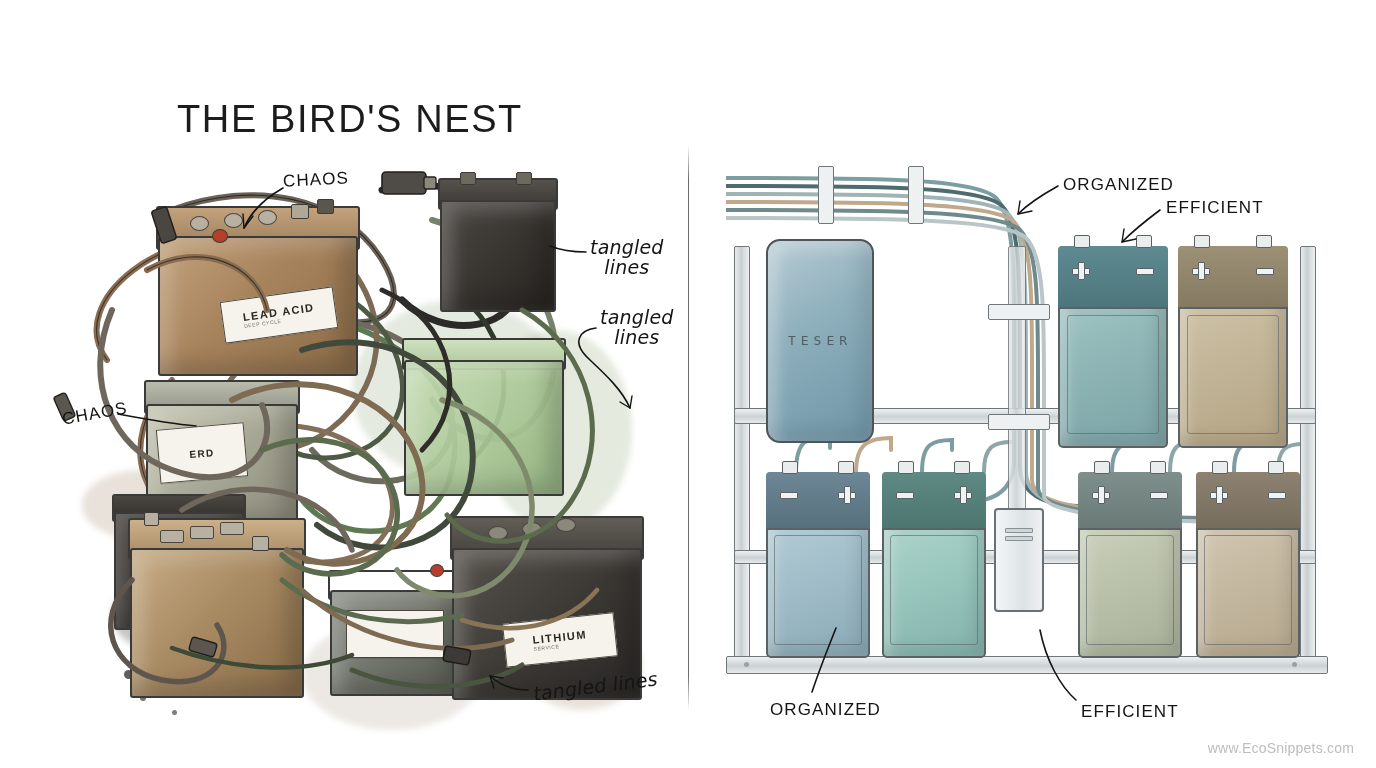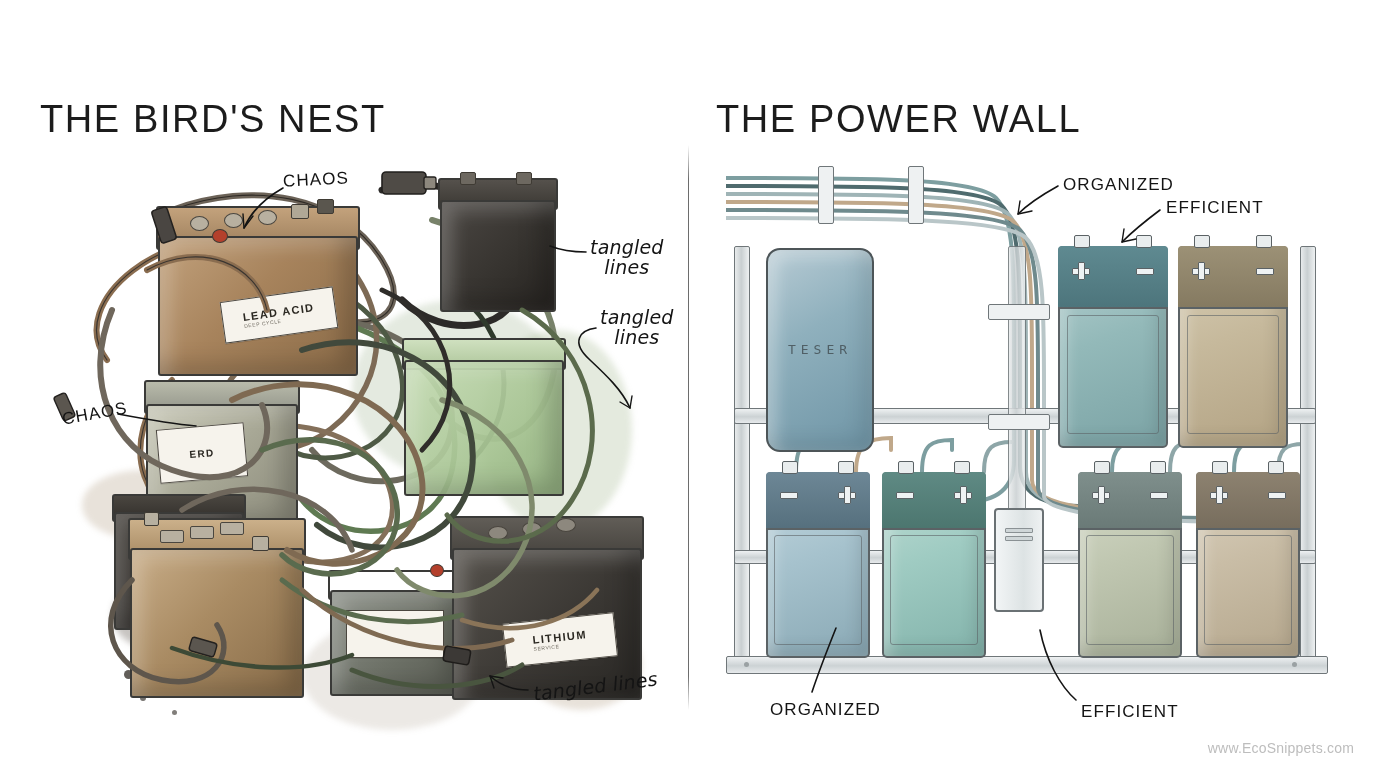--- a/index.html
+++ b/index.html
@@ -12,21 +12,21 @@
 
   
   .title{
     position:absolute;left:0;right:0;top:18px;text-align:center;
     font-family:"Liberation Serif", serif;
     font-size:46px;letter-spacing:.2px;color:#111;line-height:1.1;
   }
 
   
   .panel-heading{
-    position:absolute;
+    position:absolute;text-align:center;
     font-family:"Liberation Sans", sans-serif;
     font-size:38px;font-weight:300;letter-spacing:1.6px;color:#1c1c1c;
   }
   #heading-left{left:40px;width:620px;top:98px;}
   #heading-right{left:716px;width:620px;top:98px;}
 
   
   .divider{
     position:absolute;left:688px;top:145px;width:1px;height:565px;
     background:linear-gradient(to bottom,rgba(60,60,60,0),rgba(60,60,60,.75) 6%,rgba(60,60,60,.75) 94%,rgba(60,60,60,0));
@@ -108,21 +108,20 @@
       background:linear-gradient(to right,#f2f5f6,#dde3e4 60%,#eef1f2);}
   .inverter .vent{position:absolute;left:50%;transform:translateX(-50%);height:3px;width:26px;background:#cfd6d8;border:1px solid #8a9194;border-radius:1px;}
 </style>
 </head>
 <body>
 
 <div id="stage">
 
 
   <div class="panel-heading" id="heading-left">THE BIRD'S NEST</div>
-  <div class="panel-heading" id="heading-right">THE POWER WALL</div>
 
   <div class="divider"></div>
 
   <div id="left-scene">
 
     <div class="stain" style="left:30px;top:320px;width:120px;height:70px;background:rgba(150,125,88,.22);"></div>
     <div class="stain" style="left:150px;top:60px;width:150px;height:90px;background:rgba(160,140,100,.18);"></div>
     <div class="stain" style="left:300px;top:150px;width:210px;height:180px;background:rgba(120,150,100,.20);"></div>
     <div class="stain" style="left:430px;top:180px;width:150px;height:200px;background:rgba(130,160,105,.22);"></div>
     <div class="stain" style="left:60px;top:430px;width:90px;height:70px;background:rgba(70,60,50,.30);"></div>
@@ -306,21 +305,21 @@
     <div class="rack-post" style="left:8px;top:96px;width:14px;height:420px;"></div>
     <div class="rack-post" style="left:574px;top:96px;width:14px;height:420px;"></div>
     <div class="rack-beam" style="left:8px;top:258px;width:580px;height:14px;"></div>
     <div class="rack-beam" style="left:8px;top:400px;width:580px;height:12px;"></div>
     <div class="rack-beam" style="left:0px;top:506px;width:600px;height:16px;"></div>
 
     <div class="rack-post" style="left:282px;top:96px;width:16px;height:300px;opacity:.85;"></div>
     <div class="clamp" style="left:262px;top:154px;width:60px;height:14px;"></div>
     <div class="clamp" style="left:262px;top:264px;width:60px;height:14px;"></div>
 
-    <div class="pw" style="left:40px;top:98px;width:104px;height:200px;background:linear-gradient(150deg,#b7cbd4 0%,#8fb0bd 40%,#6f95a6 100%);">
+    <div class="pw" style="left:40px;top:89px;width:104px;height:200px;background:linear-gradient(150deg,#b7cbd4 0%,#8fb0bd 40%,#6f95a6 100%);">
       <div class="brand">TESER</div>
     </div>
 
     <div class="modbat" style="left:332px;top:96px;width:110px;height:202px;">
       <div class="shell" style="background:linear-gradient(160deg,#b9d2d2 0%,#93b9b9 45%,#7ba3a5 100%);"></div>
       <div class="cap-top" style="background:linear-gradient(to bottom,#5f8a91,#4d757c);"></div>
       <div class="term plus" style="left:14px;top:16px;">
           <i></i>
           <i></i>
         </div>

